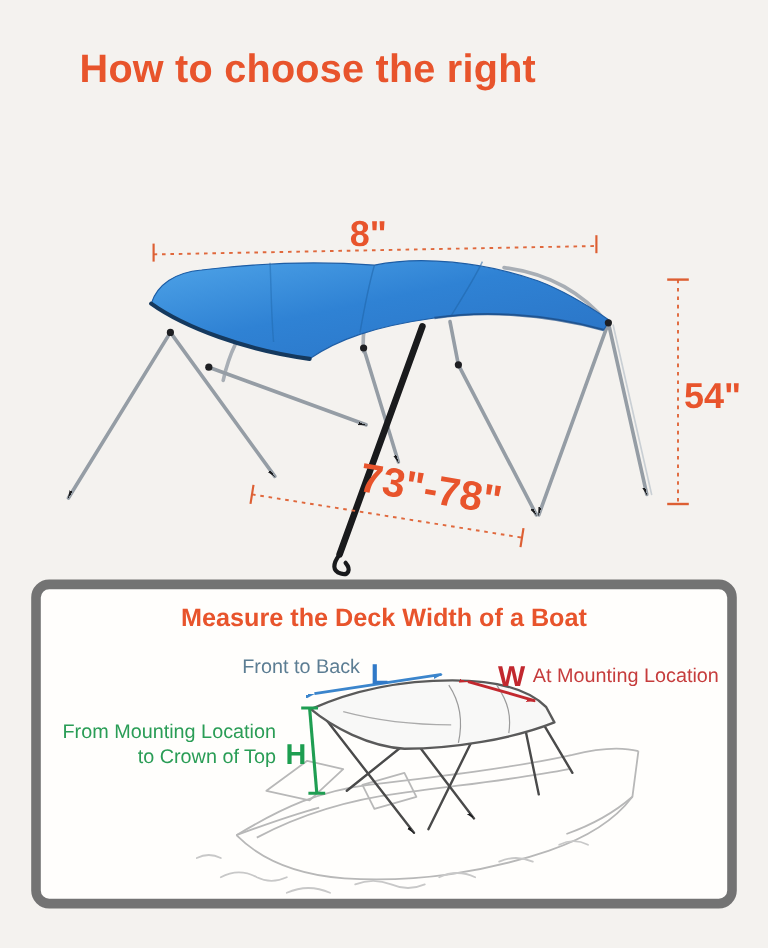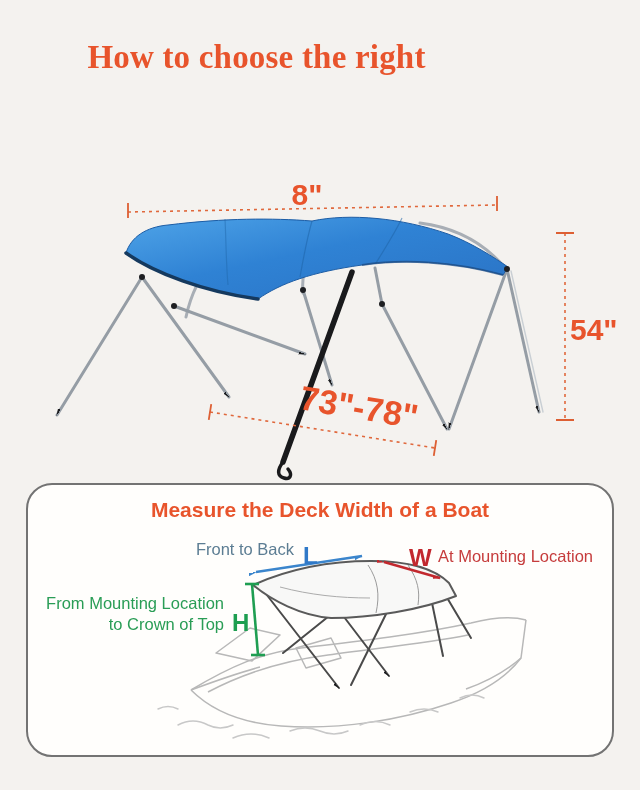--- a/index.html
+++ b/index.html
@@ -4,26 +4,26 @@
 <style>
   html,body{margin:0;padding:0;}
   body{
     width:640px;height:790px;position:relative;overflow:hidden;
     background:#f4f2ef;
     font-family:"Liberation Sans", sans-serif;
   }
   .main-title{
     position:absolute;top:36px;left:0;width:513px;
     text-align:center;font-size:33px;font-weight:800;
-    color:#e8542c;line-height:1.3;letter-spacing:.2px;margin:0;font-family:Liberation Serif, serif;
+    color:#e8542c;line-height:1.3;letter-spacing:.2px;margin:0;
   }
   .diagram-svg{position:absolute;left:0;top:165px;}
   .measure-panel{
     position:absolute;left:26px;top:483px;width:588px;height:274px;
-    background:#fffefc;border:2px solid #737373;border-radius:26px;
+    background:#fffefc;border:8px solid #737373;border-radius:15px;
     box-sizing:border-box;
   }
   .panel-title{
     position:absolute;top:13px;left:0;width:100%;
     text-align:center;font-size:21px;font-weight:800;color:#e8542c;margin:0;
   }
   .panel-svg{position:absolute;left:0;top:0;}
   .dim-text{font-weight:800;fill:#e8542c;}
 </style>
 </head>

